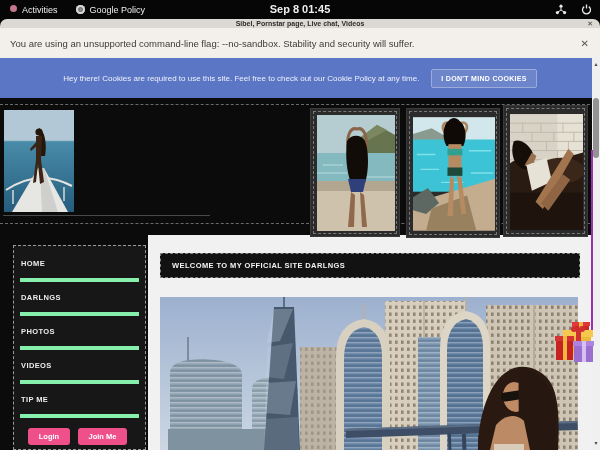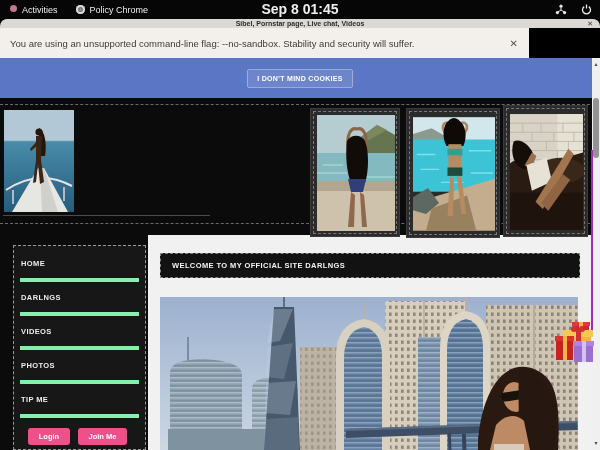--- a/index.html
+++ b/index.html
@@ -8,31 +8,31 @@
   .abs{position:absolute;}
 
   
   .gnome-bar{left:0;top:0;width:600px;height:19px;background:#060606;color:#eee;
              display:flex;align-items:center;font-size:9px;}
   .gb-left{display:flex;align-items:center;gap:18px;margin-left:10px;}
   .gb-item{display:flex;gap:5px;cursor:default;}
   .rec-dot{width:7px;height:7px;border-radius:50%;background:#c2798b;}
   .chrome-glyph{width:9px;height:9px;border-radius:50%;background:#9a9a9a;
                 box-shadow:inset 0 0 0 2px #d9d9d9, inset 0 0 0 3.5px #777;}
-  .gb-clock{left:0;right:0;top:0;height:33px;text-align:center;line-height:19px;font-weight:bold;font-size:14px;}
+  .gb-clock{left:0;right:0;top:0;height:33px;text-align:center;line-height:19px;font-weight:bold;font-size:11px;}
   .gb-right{right:8px;top:0;height:19px;display:flex;align-items:center;gap:14px;}
 
   
   .titlebar{left:0;top:19px;width:600px;height:9px;background:#dcd9d4;border-radius:7px 7px 0 0;}
   .titlebar .ttl{position:absolute;left:0;right:0;top:0;height:9px;line-height:10px;text-align:center;
                  font-size:7px;font-weight:bold;color:#2e2c29;}
   .titlebar .close{position:absolute;right:7px;top:0;height:9px;line-height:10px;font-size:7px;color:#444;cursor:default;}
 
   
-  .warnbar{left:0;top:28px;width:529px;height:30px;background:#f3f0ec;color:#3d3b38;
+  .warnbar{left:0;top:28px;width:600px;height:30px;background:#f3f0ec;color:#3d3b38;
            display:flex;align-items:center;font-size:9.5px;}
   .warnbar .msg{margin-left:10px;}
   .warnbar .close{position:absolute;right:11px;font-size:10px;color:#555;cursor:default;}
 
   
   .cookiebar{left:0;top:58px;width:600px;height:40px;background:#5b76c4;display:flex;
              align-items:center;justify-content:center;gap:12px;}
   .cookiebar .msg{color:#eef1fb;font-size:8px;}
   .cookie-btn{background:#6d85cb;border:1px solid #9cacd9;color:#fff;font-weight:bold;
               font-size:7px;padding:5px 9px;border-radius:2px;letter-spacing:.3px;cursor:pointer;
@@ -90,21 +90,21 @@
 <div id="screen">
 
   <div class="abs gnome-bar">
     <div class="gb-left">
       <div class="gb-item">
         <span class="rec-dot"></span>
         <span>Activities</span>
       </div>
       <div class="gb-item">
         <span class="chrome-glyph"></span>
-        <span>Policy Chrome</span>
+        <span>Google Policy</span>
       </div>
     </div>
     <div class="abs gb-clock">Sep 8 01:45</div>
     <div class="abs gb-right">
       <svg width="12" height="11" viewBox="0 0 12 11">
         <circle cx="6" cy="2.2" r="1.6" fill="#e8e8e8"></circle>
         <circle cx="2.4" cy="8.6" r="1.6" fill="#e8e8e8"></circle>
         <circle cx="9.6" cy="8.6" r="1.6" fill="#e8e8e8"></circle>
         <path d="M6,3.5 L6,6 M6,6 L3,8 M6,6 L9,8" stroke="#e8e8e8" stroke-width="1" fill="none"></path>
       </svg>
@@ -119,20 +119,21 @@
     <div class="ttl">Sibel, Pornstar page, Live chat, Videos</div>
     <div class="close">✕</div>
   </div>
 
   <div class="abs warnbar">
     <span class="msg">You are using an unsupported command-line flag: --no-sandbox. Stability and security will suffer.</span>
     <span class="close">✕</span>
   </div>
 
   <div class="abs cookiebar">
+    <span class="msg">Hey there! Cookies are required to use this site. Feel free to check out our Cookie Policy at any time.</span>
     <button class="cookie-btn">I DON'T MIND COOKIES</button>
   </div>
 
   <div class="abs pagearea"></div>
   <div class="abs banner-box"></div>
 
   <svg class="abs boat-photo" width="70" height="102" viewBox="0 0 70 102">
     <defs>
         <linearGradient id="seaG" x1="0" y1="0" x2="0" y2="1">
       <stop offset="0" stop-color="#4a8cab"></stop>
@@ -203,22 +204,22 @@
       <path d="M28,96 L64,38 L70,44 L36,104 Z" fill="#a3754f"></path>
       <path d="M34,98 L58,66 L66,72 L42,106 Z" fill="#8f6544"></path>
     </svg>
   </div>
 
   <div class="abs whitepanel"></div>
 
   <div class="abs sidebar">
     <div class="side-item">HOME</div>
     <div class="side-item">DARLNGS</div>
+    <div class="side-item">PHOTOS</div>
     <div class="side-item">VIDEOS</div>
-    <div class="side-item">PHOTOS</div>
     <div class="side-item">TIP ME</div>
     <div class="side-buttons">
       <button class="pink-btn login">Login</button>
       <button class="pink-btn join">Join Me</button>
     </div>
   </div>
 
   <div class="abs welcome-bar">WELCOME TO MY OFFICIAL SITE  DARLNGS</div>
 
   <svg class="abs hero" width="418" height="153" viewBox="0 0 418 153">

